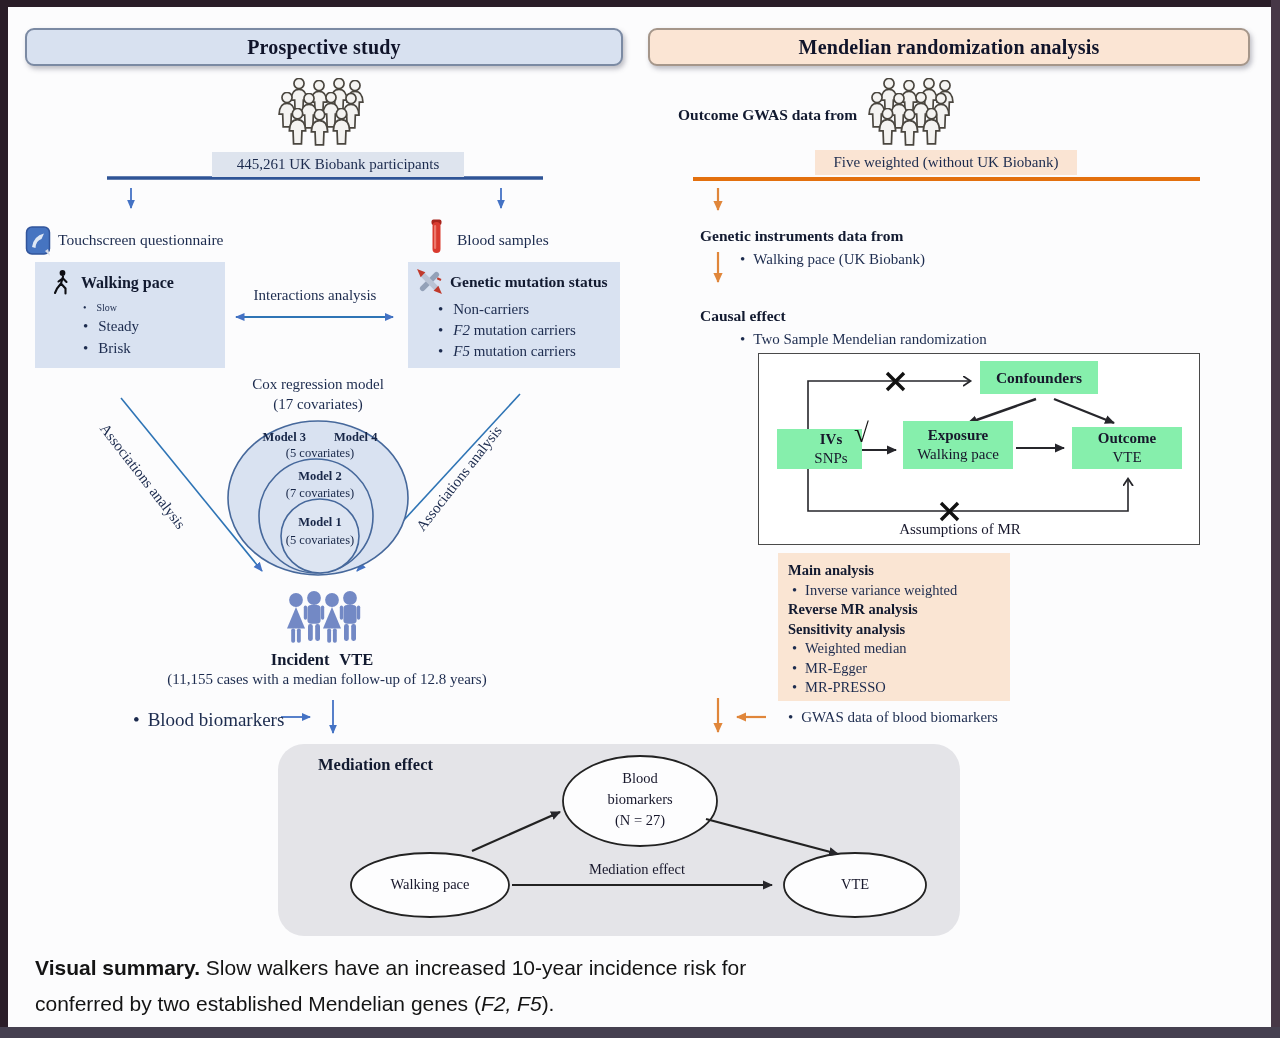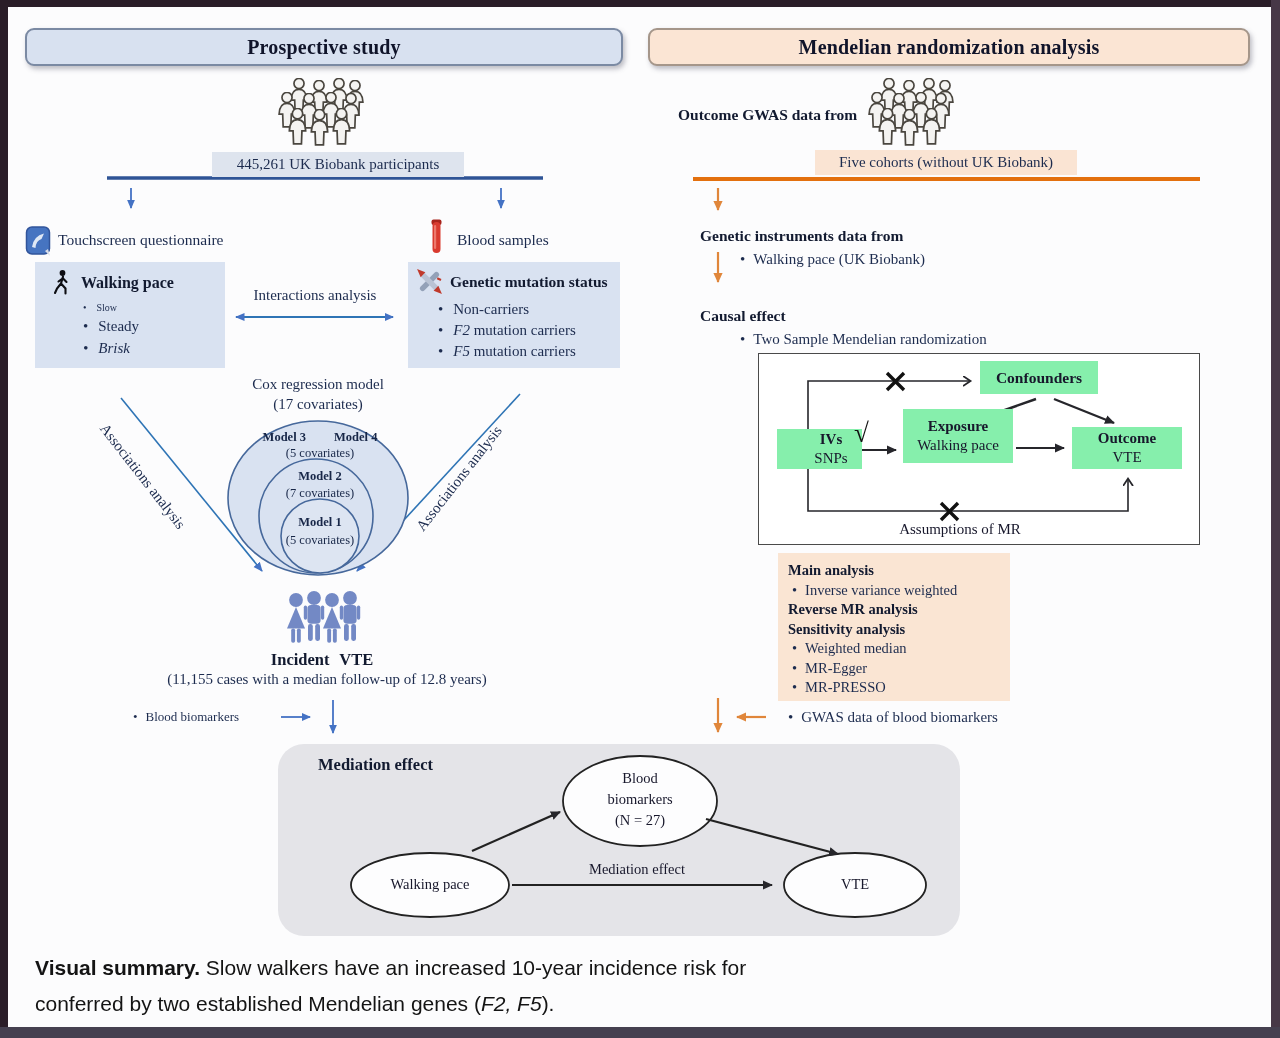--- a/index.html
+++ b/index.html
@@ -220,21 +220,21 @@
   <div class="abs z2 bluebox" style="left:35px;top:262px;width:190px;height:106px;">
     <div style="display:flex;align-items:center;gap:8px;padding:8px 0 0 16px;">
       <svg width="22" height="25" viewBox="0 0 22 25">
         <circle cx="11.5" cy="3" r="2.9" fill="#0d0d12"></circle>
         <path d="M12,6.6 L10,13.5 M10,13.5 L14.5,18.5 L14.5,23.5 M10,13.5 L6,18.5 L4,23 M11.8,8.3 L15.5,12 M11.8,8.3 L7.5,11.5" stroke="#0d0d12" stroke-width="2.1" stroke-linecap="round" fill="none"></path>
       </svg>
       <span class="serif b" style="font-size:16px;color:#121a30;">Walking pace</span>
     </div>
     <div class="serif bul" style="margin:7px 0 0 48px;font-size:10px;">Slow</div>
     <div class="serif bul" style="margin:5px 0 0 48px;font-size:15px;">Steady</div>
-    <div class="serif bul" style="margin:5px 0 0 48px;font-size:15px;font-style:italic;">Brisk</div>
+    <div class="serif bul" style="margin:5px 0 0 48px;font-size:15px;">Brisk</div>
   </div>
 
   <div class="abs z2 serif ctr" style="left:235px;top:287px;width:160px;font-size:15px;">Interactions analysis</div>
 
   <div class="abs z2 bluebox" style="left:408px;top:262px;width:212px;height:106px;">
     <div style="display:flex;align-items:center;gap:7px;padding:6px 0 0 8px;">
       <svg width="27" height="27" viewBox="0 0 26 26">
         <g transform="rotate(45 13 13)">
             <rect x="10.4" y="1" width="5.2" height="24" rx="2.6" fill="#93a1b8"></rect>
           </g>
@@ -269,48 +269,48 @@
   <div class="abs z2 venn-lbl" style="left:240px;top:486px;width:160px;">(7 covariates)</div>
   <div class="abs z2 venn-lbl b" style="left:240px;top:515px;width:160px;">Model 1</div>
   <div class="abs z2 venn-lbl" style="left:240px;top:533px;width:160px;">(5 covariates)</div>
 
   <div class="abs z2 serif rot" style="left:78px;top:468px;transform:rotate(52deg);">Associations analysis</div>
   <div class="abs z2 serif rot" style="left:395px;top:470px;transform:rotate(-52deg);">Associations analysis</div>
 
   <div class="abs z2 serif b ctr" style="left:222px;top:650px;width:200px;font-size:16.5px;color:#121a30;word-spacing:6px;">Incident VTE</div>
   <div class="abs z2 serif ctr" style="left:112px;top:671px;width:430px;font-size:15px;">(11,155 cases with a median follow-up of 12.8 years)</div>
 
-  <div class="abs z2 serif bul-sm" style="left:133px;top:709px;font-size:13px;">Blood biomarkers</div>
+  <div class="abs z2 serif bul-sm" style="left:133px;top:709px;font-size:19px;">Blood biomarkers</div>
 
   <div class="abs hdr hdr-peach z2" style="left:648px;top:28px;width:598px;height:34px;">
     <span>Mendelian randomization analysis</span>
   </div>
 
   <div class="abs z2 serif b" style="left:678px;top:74px;font-size:15.5px;color:#121a30;margin-top:32px;">Outcome GWAS data from</div>
 
   <div class="abs z2 serif ctr" style="left:815px;top:150px;width:262px;height:25px;background:#fae4d3;font-size:15px;line-height:25px;">
-    <span>Five cohorts (without UK Biobank)</span>
+    <span>Five weighted (without UK Biobank)</span>
   </div>
 
   <div class="abs z2 serif b" style="left:700px;top:227px;font-size:15.5px;color:#121a30;">Genetic instruments data from</div>
   <div class="abs z2 serif bul-sm" style="left:740px;top:251px;font-size:15px;">Walking pace (UK Biobank)</div>
 
   <div class="abs z2 serif b" style="left:700px;top:307px;font-size:15.5px;color:#121a30;">Causal effect</div>
   <div class="abs z2 serif bul-sm" style="left:740px;top:331px;font-size:15px;">Two Sample Mendelian randomization</div>
 
   <div class="abs" style="left:758px;top:353px;width:440px;height:190px;border:1.5px solid #4a4a4a;z-index:0;background:#fff;"></div>
 
   <div class="abs z2 mrbox peachbox b" style="left:980px;top:361px;width:118px;height:33px;font-size:15.5px;">
     <span>Confounders</span>
   </div>
   <div class="abs z2 mrbox peachbox" style="left:777px;top:429px;width:62px;height:40px;padding-left:23px;">
     <span class="b">IVs</span>
     <span>SNPs</span>
   </div>
-  <div class="abs z2 mrbox peachbox" style="left:903px;top:409px;width:110px;height:54px;">
+  <div class="abs z2 mrbox peachbox" style="left:903px;top:421px;width:110px;height:48px;">
     <span class="b">Exposure</span>
     <span>Walking pace</span>
   </div>
   <div class="abs z2 mrbox peachbox" style="left:1072px;top:427px;width:110px;height:42px;">
     <span class="b">Outcome</span>
     <span>VTE</span>
   </div>
   <div class="abs z2 serif b" style="left:854px;top:418px;font-size:27px;color:#111;">√</div>
   <div class="abs z2 serif ctr" style="left:860px;top:521px;width:200px;font-size:15px;color:#17172b;">Assumptions of MR</div>
 

